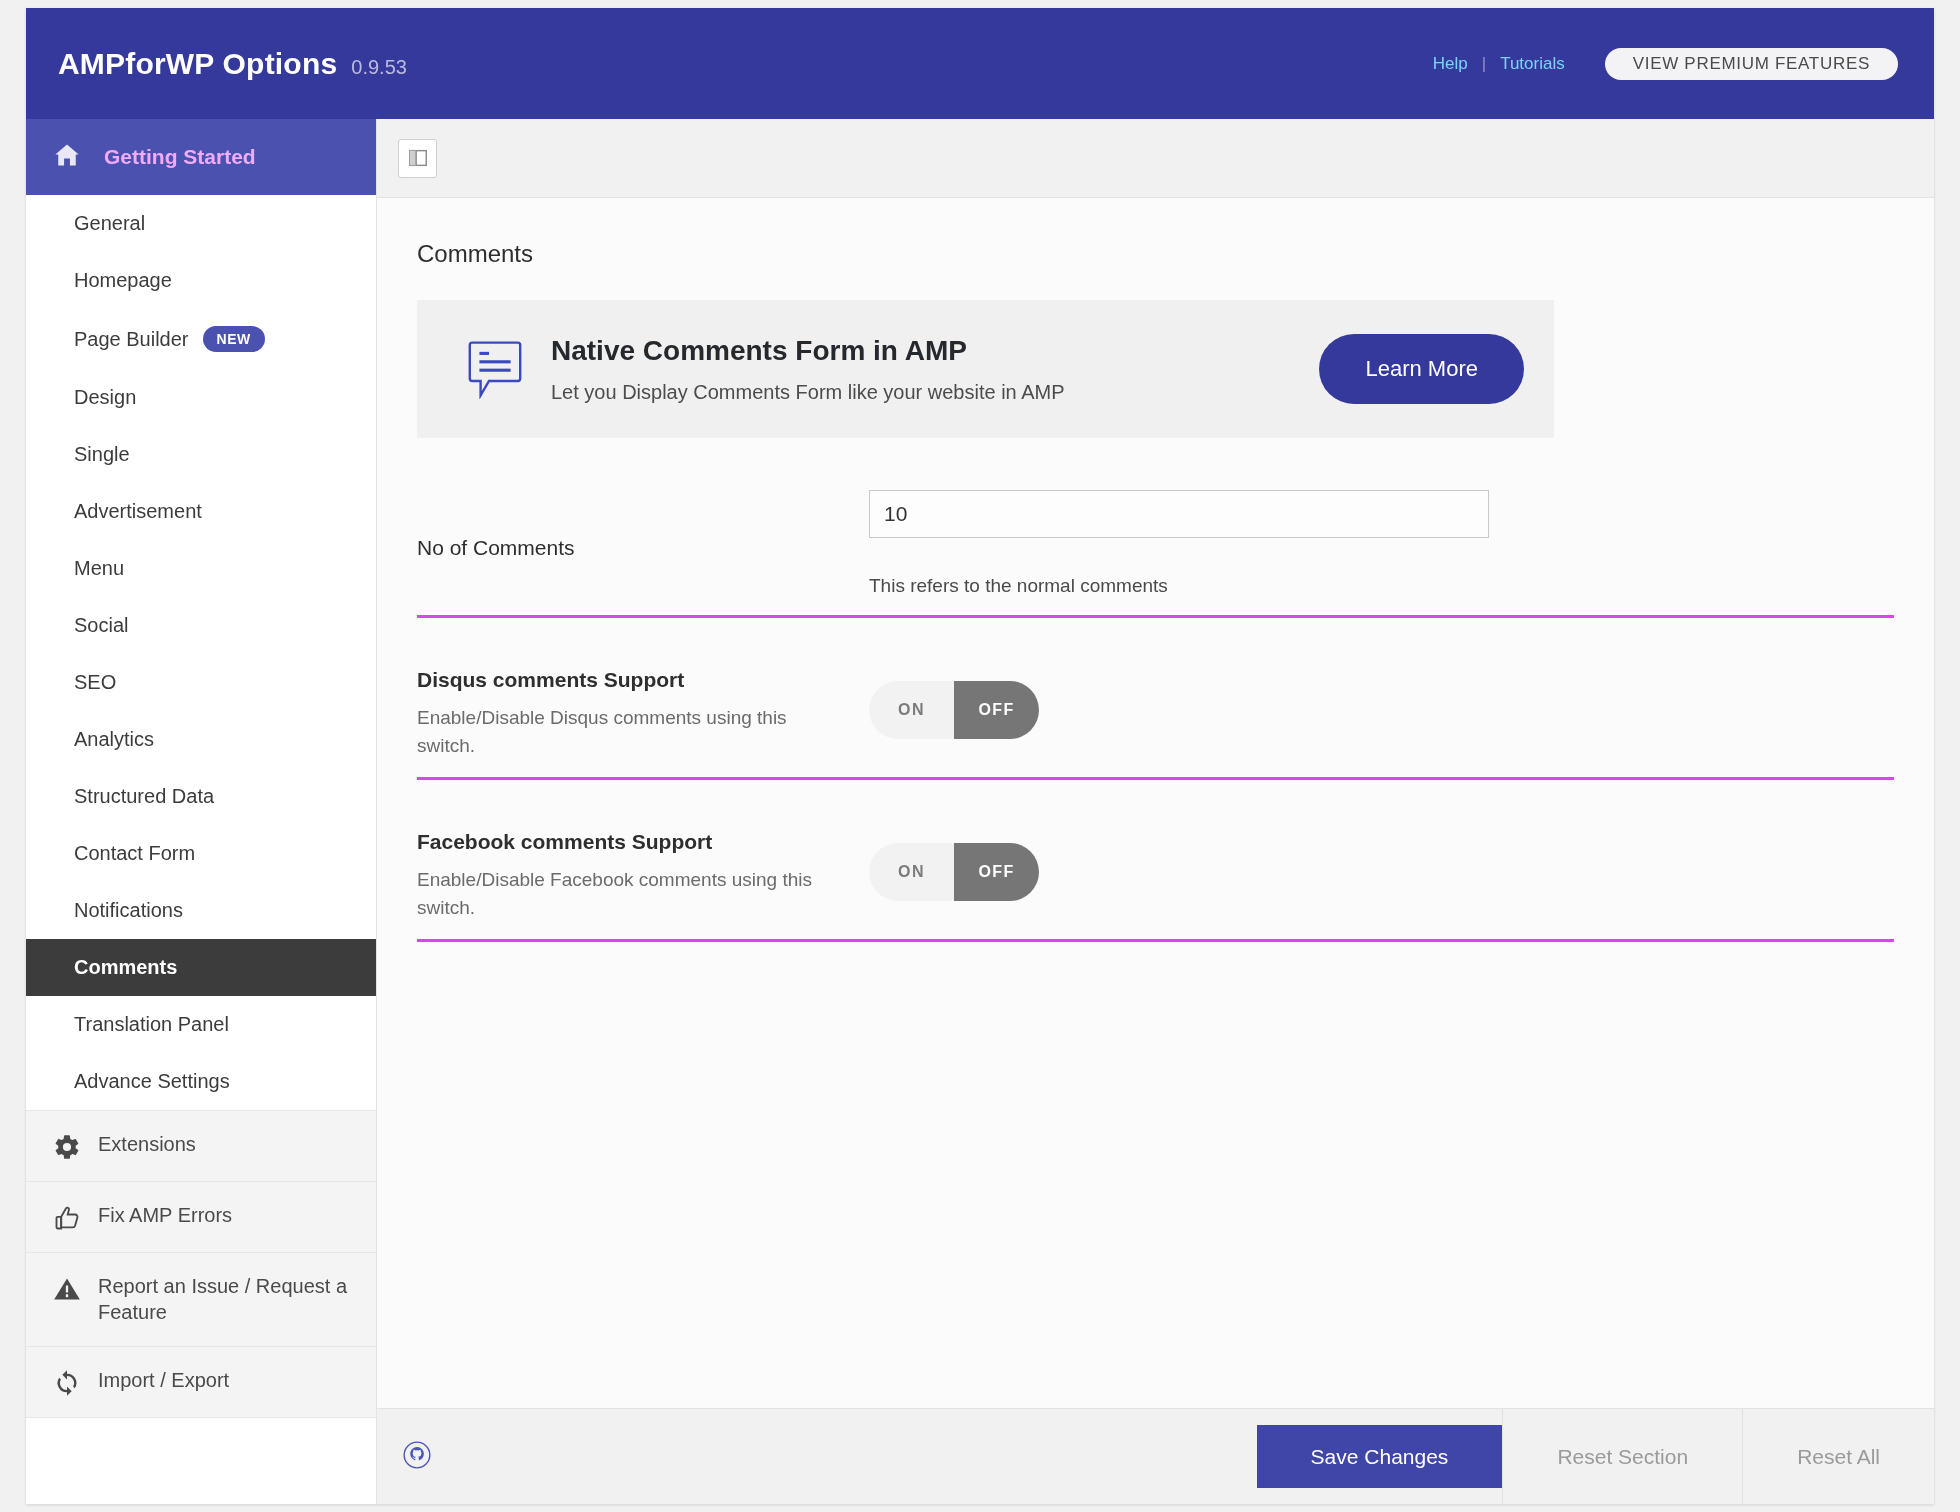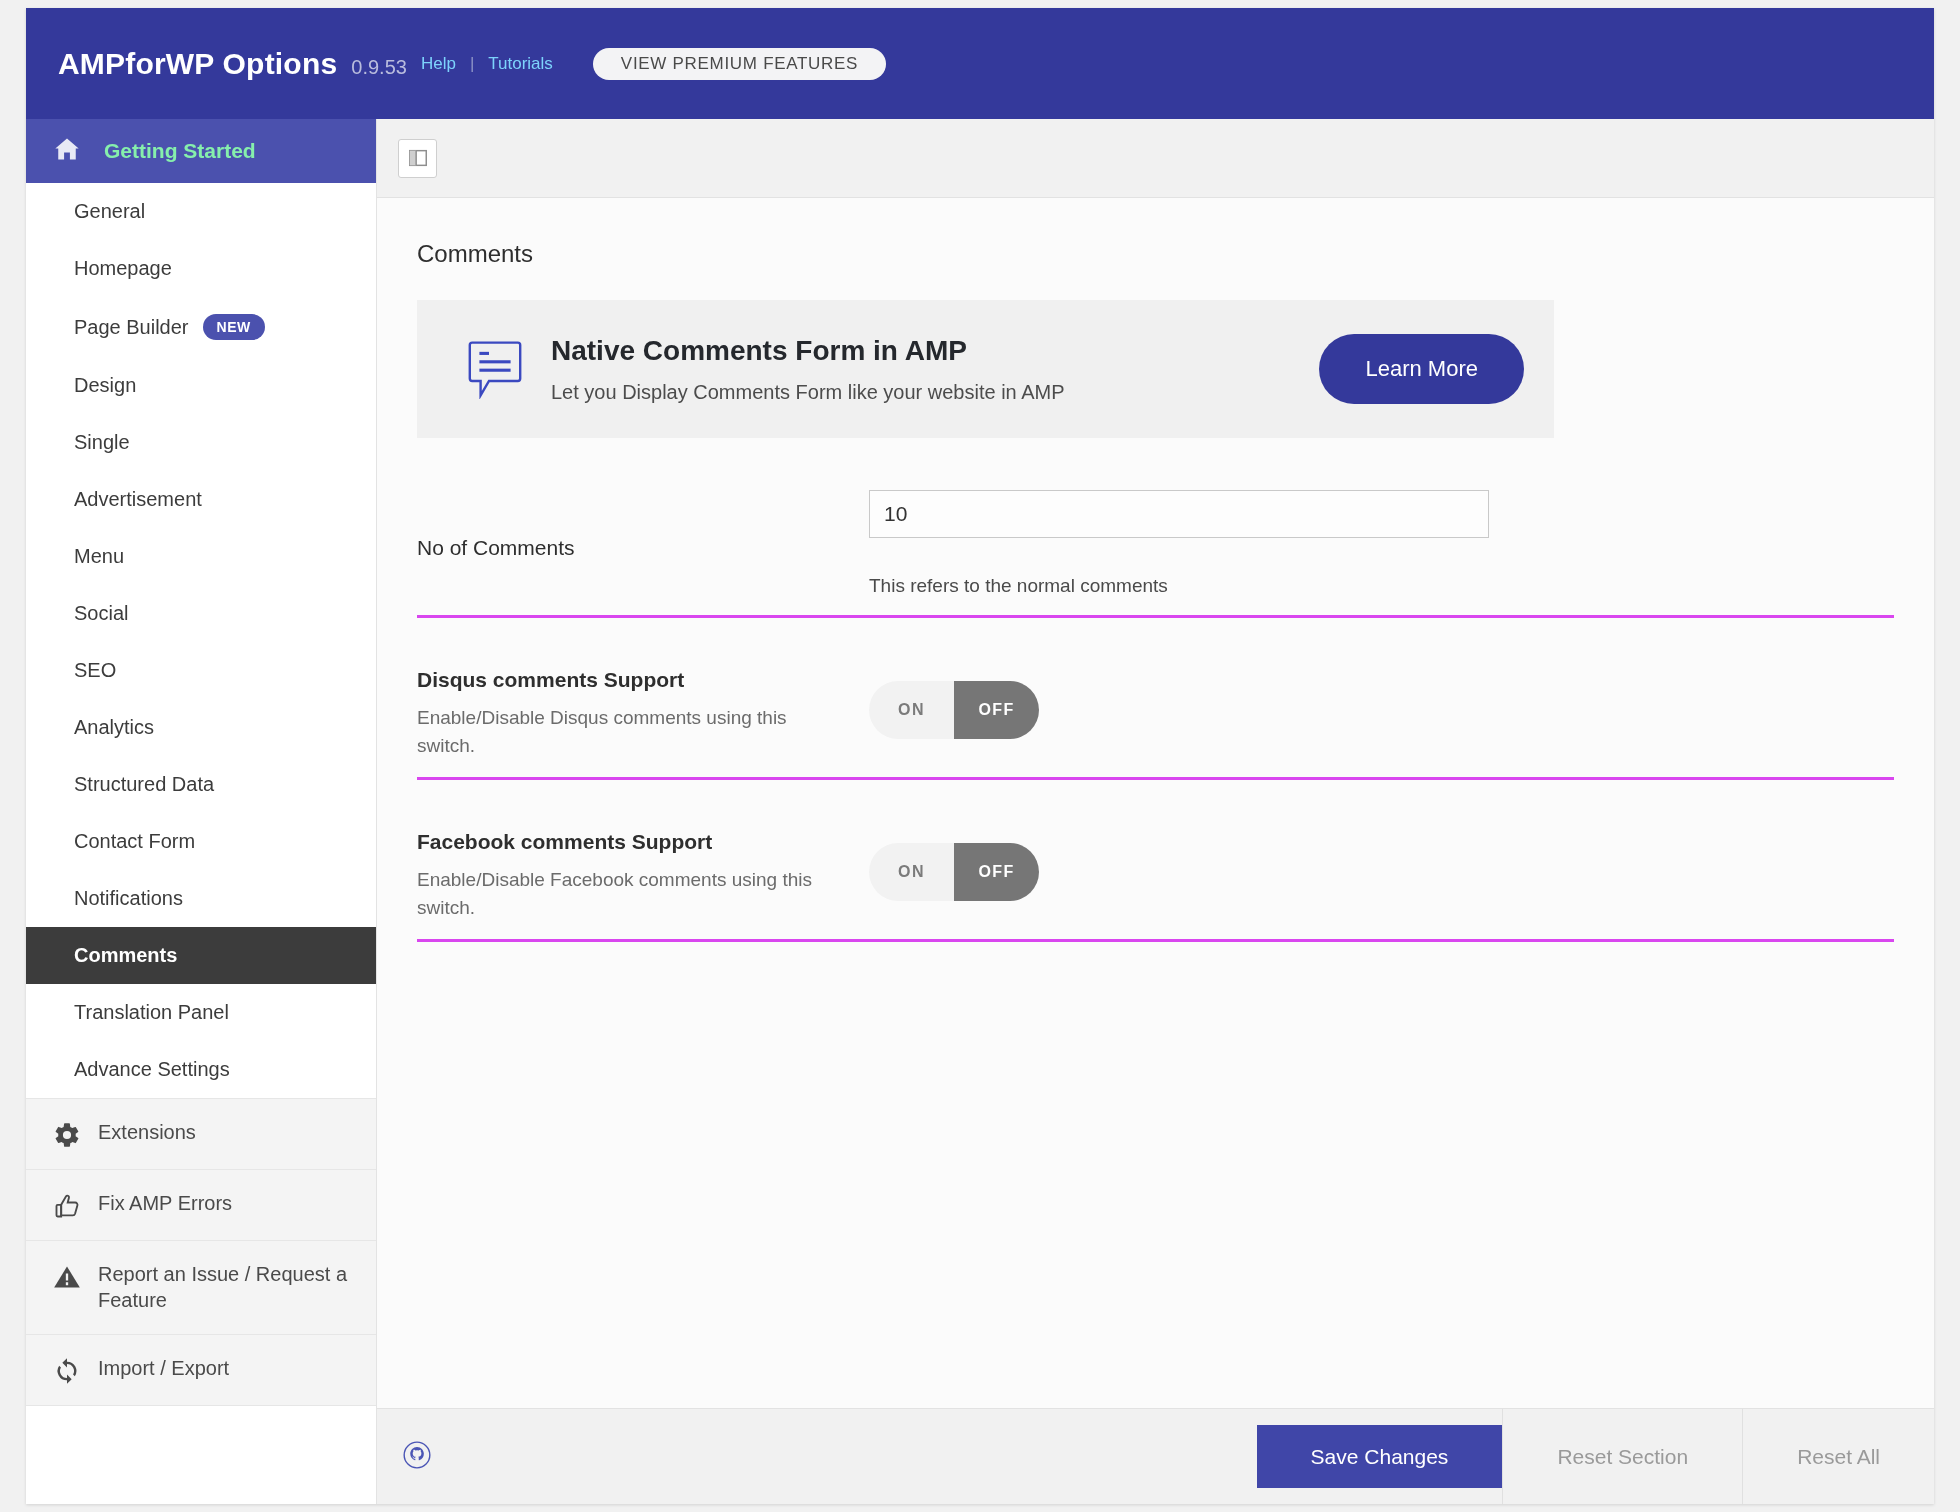--- a/index.html
+++ b/index.html
@@ -16,21 +16,21 @@
     background: #fbfbfb;
     box-shadow: 0 1px 3px rgba(0,0,0,0.13);
     display: flex; flex-direction: column;
   }
 
   
   .topbar {
     height: 111px;
     background: #34399b;
     display: flex; align-items: center;
-    justify-content: flex-start;
+    justify-content: space-between;
     padding: 0 36px 0 32px;
     flex: 0 0 auto;
   }
   .brand { display: flex; align-items: baseline; gap: 14px; }
   .brand-title {
     color: #ffffff; font-size: 30px; font-weight: bold;
     letter-spacing: .2px;
   }
   .brand-version { color: #b9bcdd; font-size: 20px; }
   .topbar-right { display: flex; align-items: center; gap: 0; }
@@ -52,23 +52,23 @@
   .body-wrap { display: flex; flex: 1 1 auto; min-height: 0; }
 
   
   .sidebar {
     width: 351px; flex: 0 0 351px;
     background: #ffffff;
     border-right: 1px solid #e3e3e3;
     display: flex; flex-direction: column;
   }
   .nav-header {
-    background: #4b51ae; color: #86efac;
+    background: #4b51ae; color: #f0abfc;
     display: flex; align-items: center; gap: 22px;
-    padding: 20px 26px; height: 64px;
+    padding: 20px 26px; height: 76px;
   }
   .nav-header .label { font-size: 21px; font-weight: bold; }
   .nav-item {
     padding: 17px 48px;
     font-size: 20px; color: #3c3c3c;
     cursor: pointer;
     display: flex; align-items: center; gap: 14px;
   }
   .nav-item.active {
     background: #3c3c3c; color: #ffffff; font-weight: bold;

